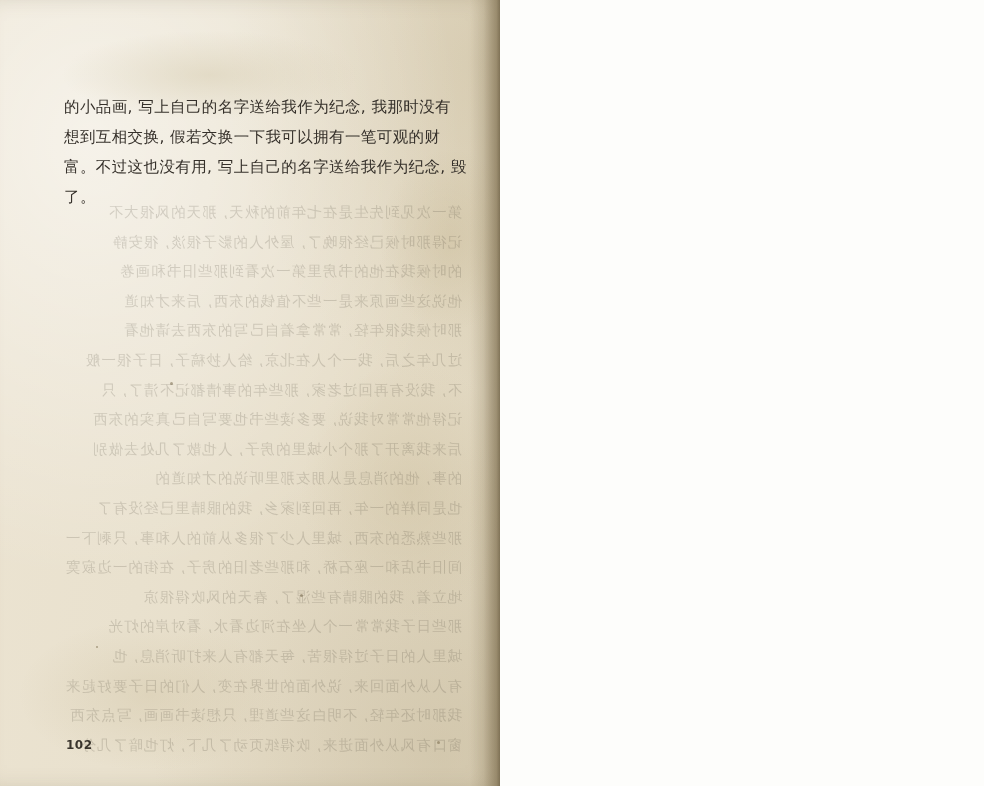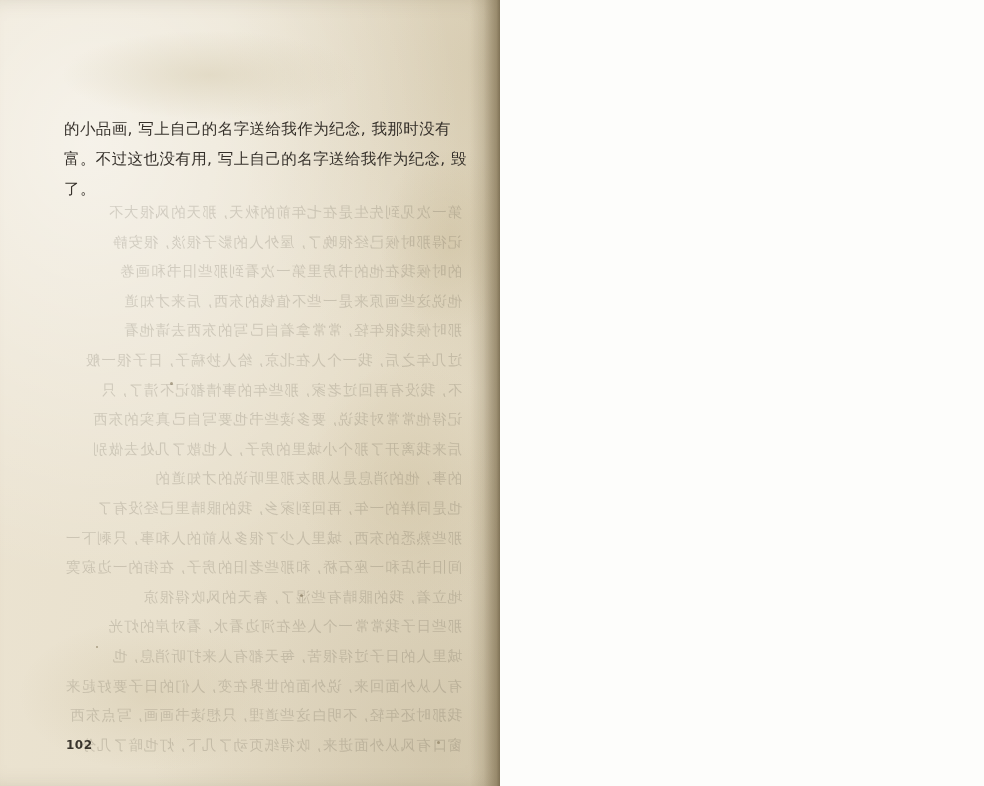--- a/index.html
+++ b/index.html
@@ -74,21 +74,20 @@
     height: 786px;
     background: #fdfdfb;
   }
 
   
   .textblock {
     position: absolute;
     left: 64px;
     top: 92px;
     width: 392px;
-    margin-top: 22px;
   }
   .line {
     font-family: "DejaVu Sans", sans-serif;
     font-size: 15.5px;
     line-height: 30px;
     color: #35302a;
     letter-spacing: 0.4px;
     white-space: nowrap;
   }
 
@@ -158,20 +157,21 @@
       <div class="bline">地立着, 我的眼睛有些湿了, 春天的风吹得很凉</div>
       <div class="bline">那些日子我常常一个人坐在河边看水, 看对岸的灯光</div>
       <div class="bline">城里人的日子过得很苦, 每天都有人来打听消息, 也</div>
       <div class="bline">有人从外面回来, 说外面的世界在变, 人们的日子要好起来</div>
       <div class="bline">我那时还年轻, 不明白这些道理, 只想读书画画, 写点东西</div>
       <div class="bline">窗口有风从外面进来, 吹得纸页动了几下, 灯也暗了几分</div>
     </div>
 
     <div class="textblock">
       <div class="line">的小品画, 写上自己的名字送给我作为纪念, 我那时没有</div>
+      <div class="line">想到互相交换,  假若交换一下我可以拥有一笔可观的财</div>
       <div class="line">富。不过这也没有用, 写上自己的名字送给我作为纪念, 毁</div>
       <div class="line">了。</div>
     </div>
 
     <div class="folio">102</div>
 
     <div class="gutter"></div>
   </div>
 
   <div class="page-right"></div>

